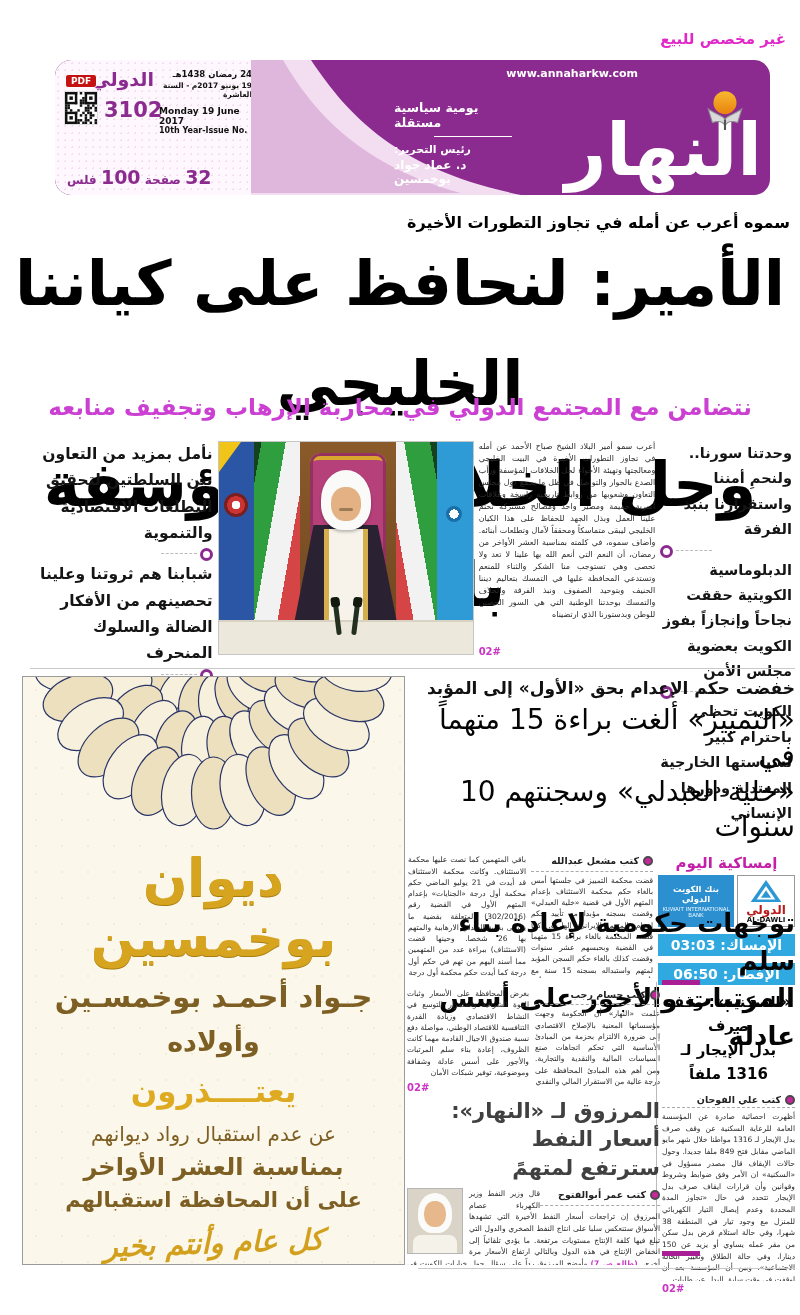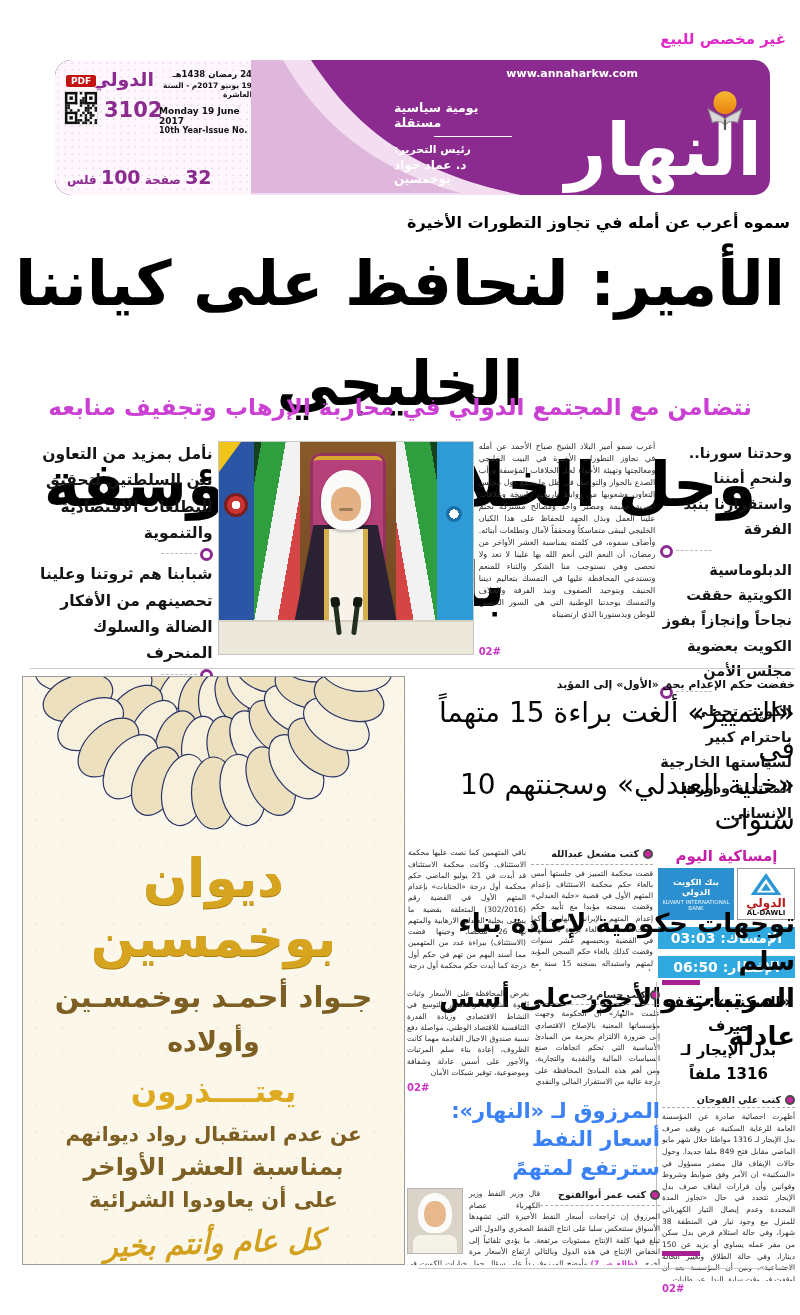--- a/index.html
+++ b/index.html
@@ -99,29 +99,29 @@
   .ad{top:676px;left:22px;width:383px;height:589px;box-sizing:border-box;border:1px solid #9b9b9b;
       background:#FBF7EA;background-image:radial-gradient(#f3ecd8 1.5px,transparent 1.5px);background-size:26px 26px;
       text-align:center;overflow:hidden;}
   .ad-rosette{width:100%;height:163px;display:block;}
   .ad-title{display:inline-block;font-size:23px;font-weight:bold;color:#1c1c1c;border-bottom:2px solid #333;
             padding:0 14px 3px 14px;margin-top:2px;letter-spacing:4px;}
   .ad-diwan{font-size:52px;font-weight:bold;color:#D6A41E;margin-top:8px;text-shadow:0 1px 0 #a87d10;}
   .ad-person{font-size:29px;font-weight:bold;color:#7D5F23;margin-top:12px;}
   .ad-sons{font-size:27px;font-weight:bold;color:#7D5F23;margin-top:12px;}
   .ad-verb{font-size:31px;font-weight:bold;color:#DDAA21;margin-top:16px;letter-spacing:3px;}
-  .ad-l1{font-size:20px;font-weight:bold;color:#7D5F23;margin-top:13px;}
+  .ad-l1{font-size:20px;font-weight:normal;color:#7D5F23;margin-top:13px;}
   .ad-l2{font-size:24px;font-weight:bold;color:#7D5F23;margin-top:7px;}
   .ad-l3{font-size:21px;font-weight:bold;color:#7D5F23;margin-top:7px;}
   .ad-l4{font-size:19px;font-weight:bold;color:#7D5F23;margin-top:7px;}
   .ad-greet{font-size:29px;font-weight:bold;font-style:italic;color:#D2A01C;margin-top:14px;transform:rotate(-2deg);}
 
   
   .abdali{top:678px;left:408px;width:387px;}
-  .kicker2{font-size:11px;font-weight:bold;text-align:right;}
+  .kicker2{font-size:17px;font-weight:bold;text-align:right;}
   .h2l{font-size:28px;font-weight:normal;text-align:right;line-height:1.28;color:#050505;margin-top:4px;}
   .abdali-row{display:flex;gap:5px;margin-top:9px;height:124px;}
   .bcol{font-size:7.5px;line-height:1.5;text-align:justify;color:#2a2a2a;overflow:hidden;position:relative;}
   .bcolA{width:122px;}
   .bcolB{width:118px;}
   .byline{display:flex;gap:4px;align-items:center;border-bottom:1px dashed #aaa;padding-bottom:2px;margin-bottom:3px;
           font-weight:bold;font-size:9.5px;color:#222;}
   .byline-dot{width:6px;height:6px;border-radius:50%;background:#C9269E;border:2px solid #4a4a4a;flex:none;}
 
   
@@ -151,21 +151,21 @@
   .housing .vline{position:absolute;left:-6px;top:0;bottom:0;border-left:1px solid #bbb;}
   .hbar{position:absolute;left:0px;width:38px;height:5px;background:#A81F95;}
   .hbar.top{top:-2px;}
   .hbar.bot{bottom:-2px;}
   .h-head{font-size:15px;font-weight:bold;text-align:center;line-height:1.6;margin-top:8px;color:#050505;}
   .housing .byline{margin-top:8px;}
   .h-body{font-size:7.5px;line-height:1.55;text-align:justify;color:#2a2a2a;height:170px;overflow:hidden;}
 
   
   .oil{top:1097px;left:407px;width:253px;height:168px;overflow:hidden;}
-  .o-head{font-size:21px;font-weight:bold;text-align:right;line-height:1.35;color:#3b82f6;}
+  .o-head{font-size:21px;font-weight:bold;text-align:right;line-height:1.35;color:#404040;}
   .o-bodywrap{margin-top:6px;font-size:7.5px;line-height:1.55;text-align:justify;color:#2a2a2a;}
   .oil-photo{float:left;width:54px;height:64px;border:1px solid #b5b5b5;background:#DAD4C8;position:relative;
              margin:0 6px 3px 0;overflow:hidden;}
   .op-ghutra{position:absolute;left:50%;top:6%;width:34px;height:40px;margin-left:-17px;background:#FBFBF9;
              border-radius:50% 50% 40% 40%;}
   .op-face{position:absolute;left:50%;top:18%;width:22px;height:26px;margin-left:-11px;background:#E6B88C;border-radius:46%;}
   .op-body{position:absolute;left:50%;bottom:0;width:44px;height:18px;margin-left:-22px;background:#F5F2EA;border-radius:8px 8px 0 0;}
   .oil .byline{width:120px;margin-right:auto;margin-left:0;float:right;margin-bottom:3px;}
   .see-page{color:#CA35C3;font-weight:bold;}
 </style>
@@ -411,21 +411,21 @@
         <ellipse cx="325.55965119917005" cy="20.575518183127535" rx="22" ry="36" transform="rotate(-70.28571428571428 325.55965119917005 20.575518183127535)" fill="#ece0bf" stroke="#2a3566" stroke-width="1.2"></ellipse>
         <circle cx="336.6052809239213" cy="8.16478404771842" r="2.4" fill="#c9a227"></circle>
         <ellipse cx="332.5986018987861" cy="-7.959073461750542" rx="22" ry="36" transform="rotate(-82 332.5986018987861 -7.959073461750542)" fill="#f7f0dc" stroke="#2a3566" stroke-width="1.2"></ellipse>
       </svg>
     <div class="ad-diwan">ديوان بوخمسين</div>
     <div class="ad-person">جـواد أحمـد بوخمسـين</div>
     <div class="ad-sons">وأولاده</div>
     <div class="ad-verb">يعتــــذرون</div>
     <div class="ad-l1">عن عدم استقبال رواد ديوانهم</div>
     <div class="ad-l2">بمناسبة العشر الأواخر</div>
-    <div class="ad-l3">على أن يعاودوا الشرائية</div>
+    <div class="ad-l3">على أن المحافظة استقبالهم</div>
     <div class="ad-greet">كل عام وأنتم بخير</div>
   </div>
 
   <div class="abs abdali">
     <div class="kicker2">خفضت حكم الإعدام بحق «الأول» إلى المؤبد</div>
     <div class="h2l">
       <div>«التمييز» ألغت براءة 15 متهماً في</div>
       <div>«خلية العبدلي» وسجنتهم 10 سنوات</div>
     </div>
     <div class="abdali-row">

